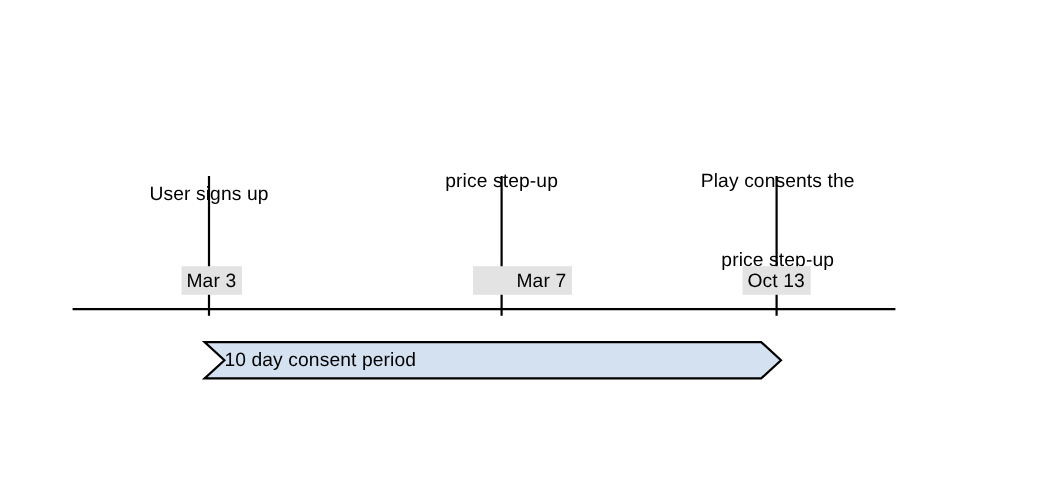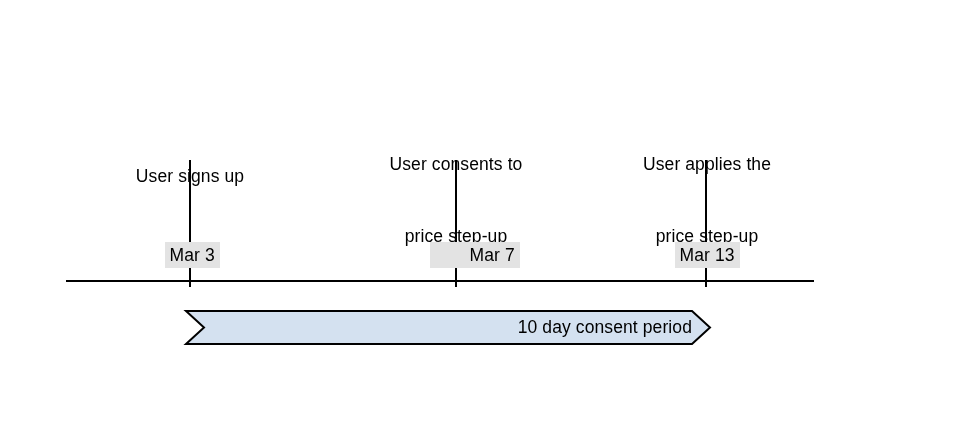--- a/index.html
+++ b/index.html
@@ -47,21 +47,21 @@
     background: #e3e3e3;
     padding: 3px 5px 2px 5px;
     white-space: pre;
     letter-spacing: 0.1px;
   }
   .banner-text {
     position: absolute;
     font-size: 17.5px;
     line-height: 20px;
     color: #000000;
-    text-align: right;
+    text-align: left;
     white-space: pre;
     letter-spacing: 0.1px;
   }
 </style>
 </head>
 <body>
 
 <div id="canvas">
 
   <svg id="timeline-svg" viewBox="0 0 958 446">
@@ -73,30 +73,29 @@
     <line class="tick" id="tick-2" x1="706" y1="160" x2="706" y2="287" stroke="#000000" stroke-width="2"></line>
 
     <polygon id="banner-shape" points="186,311 692,311 710,327.5 692,344 186,344 204,327.5" fill="#d4e1f0" stroke="#000000" stroke-width="2" stroke-linejoin="miter"></polygon>
   </svg>
 
   <div class="event-label" style="left:40px; width:300px; top:116px;">
     <span class="lbl-line">User signs up</span>
   </div>
 
   <div class="event-label" style="left:306px; width:300px; top:104px;">
-    <span class="lbl-line">User consents to</span>
     <span class="lbl-line">price step-up</span>
   </div>
 
   <div class="event-label" style="left:557px; width:300px; top:104px;">
-    <span class="lbl-line">User applies the</span>
+    <span class="lbl-line">Play consents the</span>
     <span class="lbl-line">price step-up</span>
   </div>
 
   <div class="date-chip" id="chip-0" style="top: 242px; left: 164.5px; background: rgb(227, 227, 227); text-align: center;">Mar 3</div>
 
   <div class="date-chip" id="chip-1" style="top: 242px; left: 429.5px; background: rgb(227, 227, 227); padding-left: 40px;">Mar 7</div>
 
-  <div class="date-chip" id="chip-2" style="top: 242px; left: 674.5px; background: rgb(227, 227, 227);">Mar 13</div>
+  <div class="date-chip" id="chip-2" style="top: 242px; left: 674.5px; background: rgb(227, 227, 227);">Oct 13</div>
 
   <div class="banner-text" style="left: 204px; width: 488px; top: 317px; color: rgb(0, 0, 0);">10 day consent period</div>
 
 </div>
 
 </body></html>

